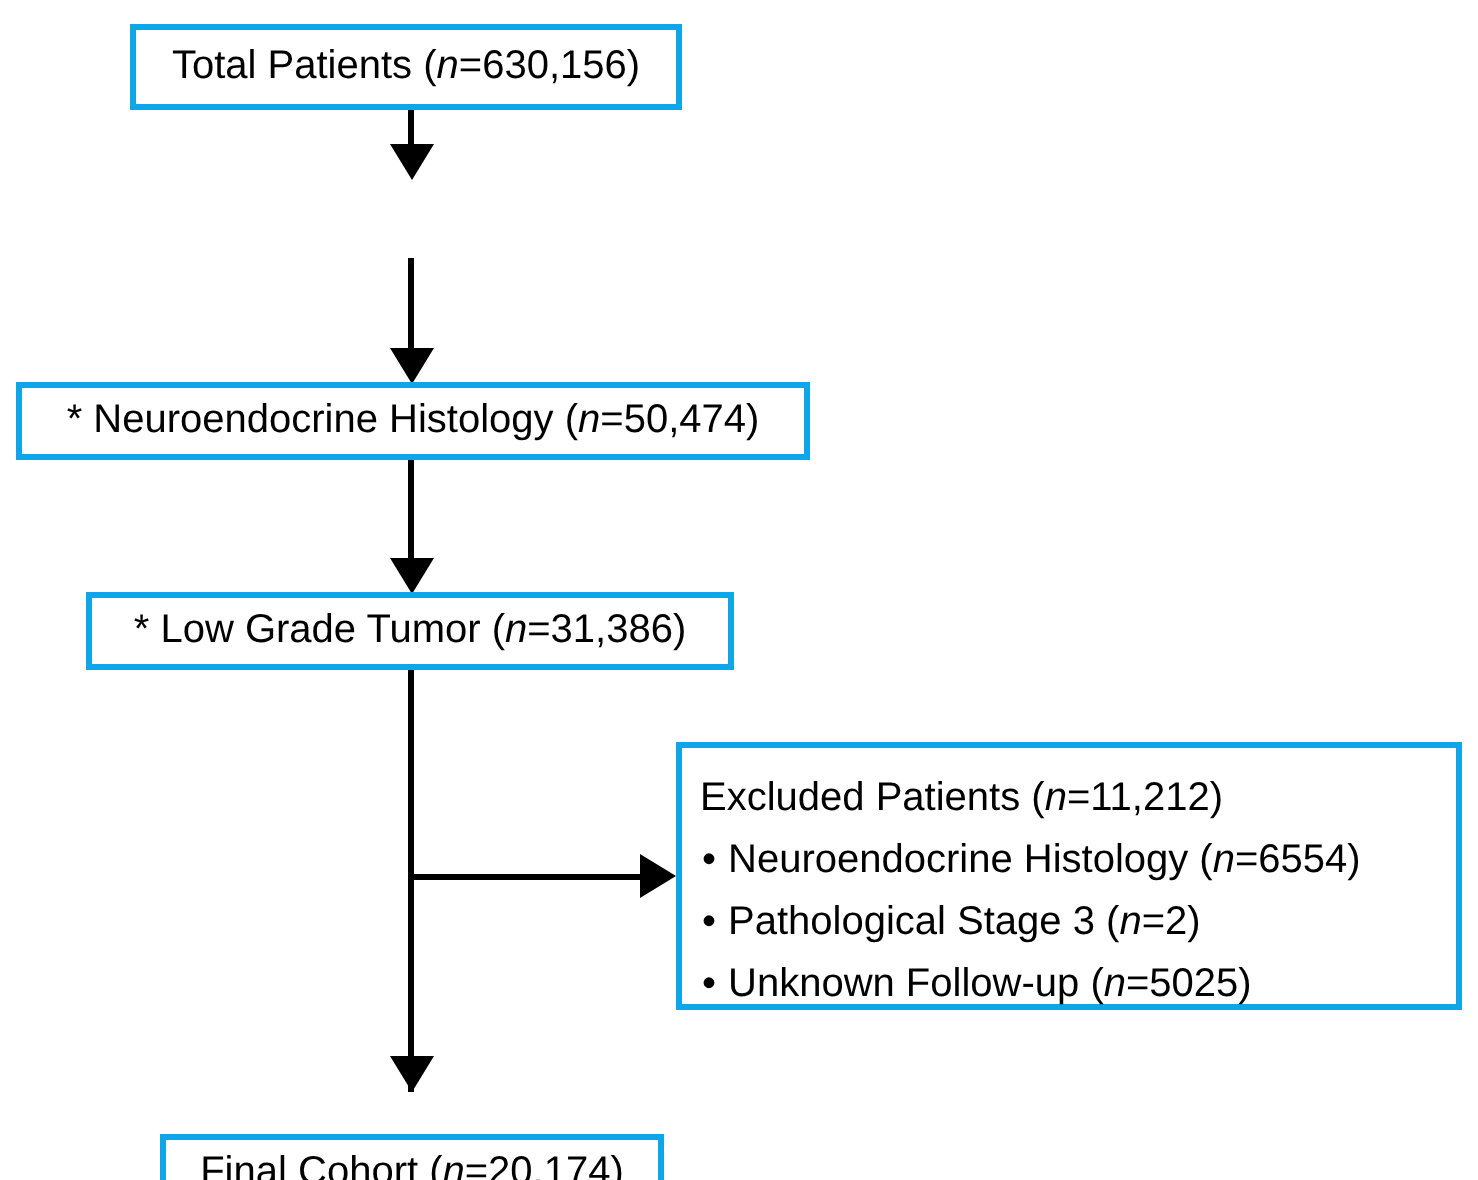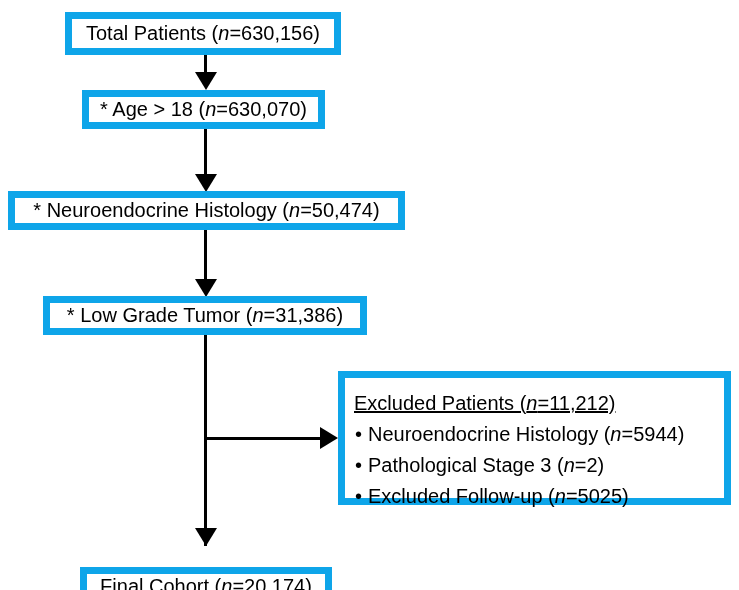--- a/index.html
+++ b/index.html
@@ -16,21 +16,21 @@
   }
   #flowchart {
     position: relative;
     width: 739px;
     height: 590px;
     background: #ffffff;
   }
   .node {
     position: absolute;
     box-sizing: border-box;
-    border: 7px solid #0ea5e9;
+    border: 3px solid #0ea5e9;
     background: #ffffff;
     display: flex;
     align-items: center;
     justify-content: center;
   }
   .node-text {
     font-size: 20px;
     line-height: 1.05;
     white-space: nowrap;
     color: #000000;
@@ -55,21 +55,20 @@
   }
   .excl-list {
     list-style: none;
     margin: 0;
     padding: 0;
   }
   .excl-head {
     font-size: 20px;
     line-height: 31px;
     white-space: nowrap;
-    text-decoration: underline;
   }
   .excl-item {
     font-size: 20px;
     line-height: 31px;
     white-space: nowrap;
     padding-left: 14px;
     position: relative;
   }
   .excl-item .bullet {
     position: absolute;
@@ -123,23 +122,20 @@
 
 <div id="flowchart">
 
   <div class="node" id="box-total">
     <span class="node-text"><span>Total Patients (</span><i>n</i><span>=630,156)</span></span>
   </div>
 
   <div class="vline" id="conn1-line"></div>
   <div class="arrow-down" id="conn1-arrow"></div>
 
-  <div class="node" id="box-age">
-    <span class="node-text"><span>* Age &gt; 18 (</span><i>n</i><span>=630,070)</span></span>
-  </div>
 
   <div class="vline" id="conn2-line"></div>
   <div class="arrow-down" id="conn2-arrow"></div>
 
   <div class="node" id="box-histology">
     <span class="node-text"><span>* Neuroendocrine Histology (</span><i>n</i><span>=50,474)</span></span>
   </div>
 
   <div class="vline" id="conn3-line"></div>
   <div class="arrow-down" id="conn3-arrow"></div>
@@ -151,27 +147,27 @@
   <div class="vline" id="conn4-line"></div>
   <div class="arrow-down" id="conn4-arrow"></div>
 
   <div class="hline" id="branch-line"></div>
   <div class="arrow-right" id="branch-arrow"></div>
 
   <div class="node" id="box-excluded">
     <div class="excl-head"><span>Excluded Patients (</span><i>n</i><span>=11,212)</span></div>
     <ul class="excl-list">
       <li class="excl-item">
-        <span class="bullet">•</span><span>Neuroendocrine Histology (</span><i>n</i><span>=5944)</span>
+        <span class="bullet">•</span><span>Neuroendocrine Histology (</span><i>n</i><span>=6554)</span>
       </li>
       <li class="excl-item">
         <span class="bullet">•</span><span>Pathological Stage 3 (</span><i>n</i><span>=2)</span>
       </li>
       <li class="excl-item">
-        <span class="bullet">•</span><span>Excluded Follow-up (</span><i>n</i><span>=5025)</span>
+        <span class="bullet">•</span><span>Unknown Follow-up (</span><i>n</i><span>=5025)</span>
       </li>
     </ul>
   </div>
 
   <div class="node" id="box-final">
     <span class="node-text"><span>Final Cohort (</span><i>n</i><span>=20,174)</span></span>
   </div>
 
 </div>
 

